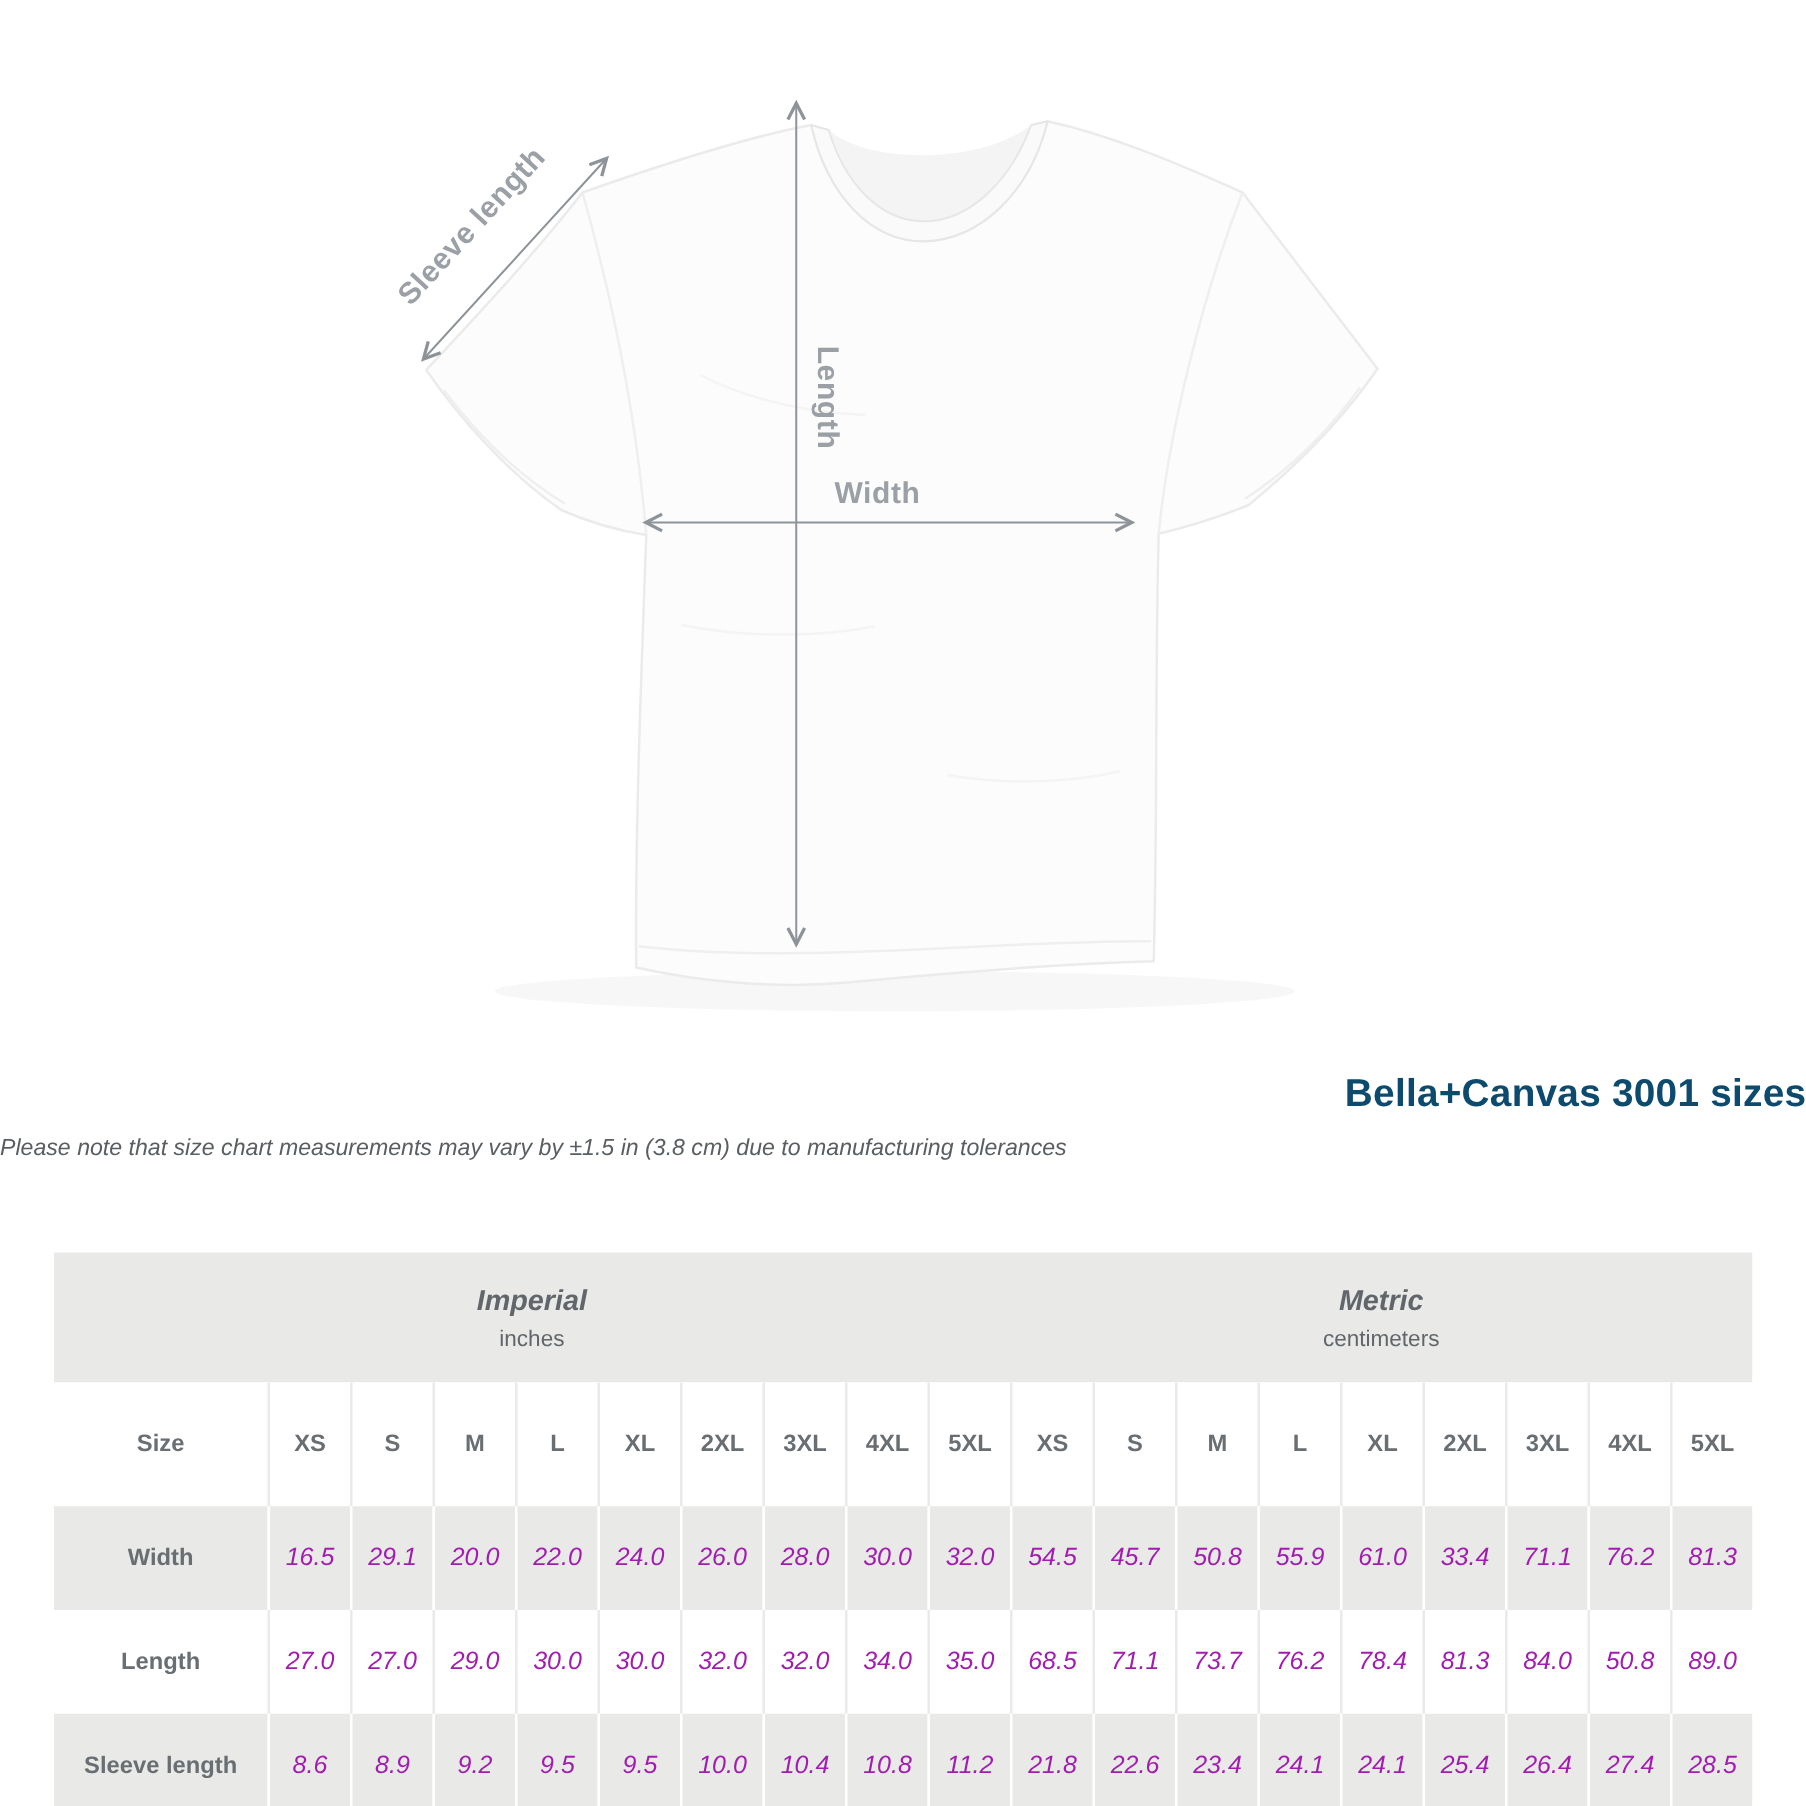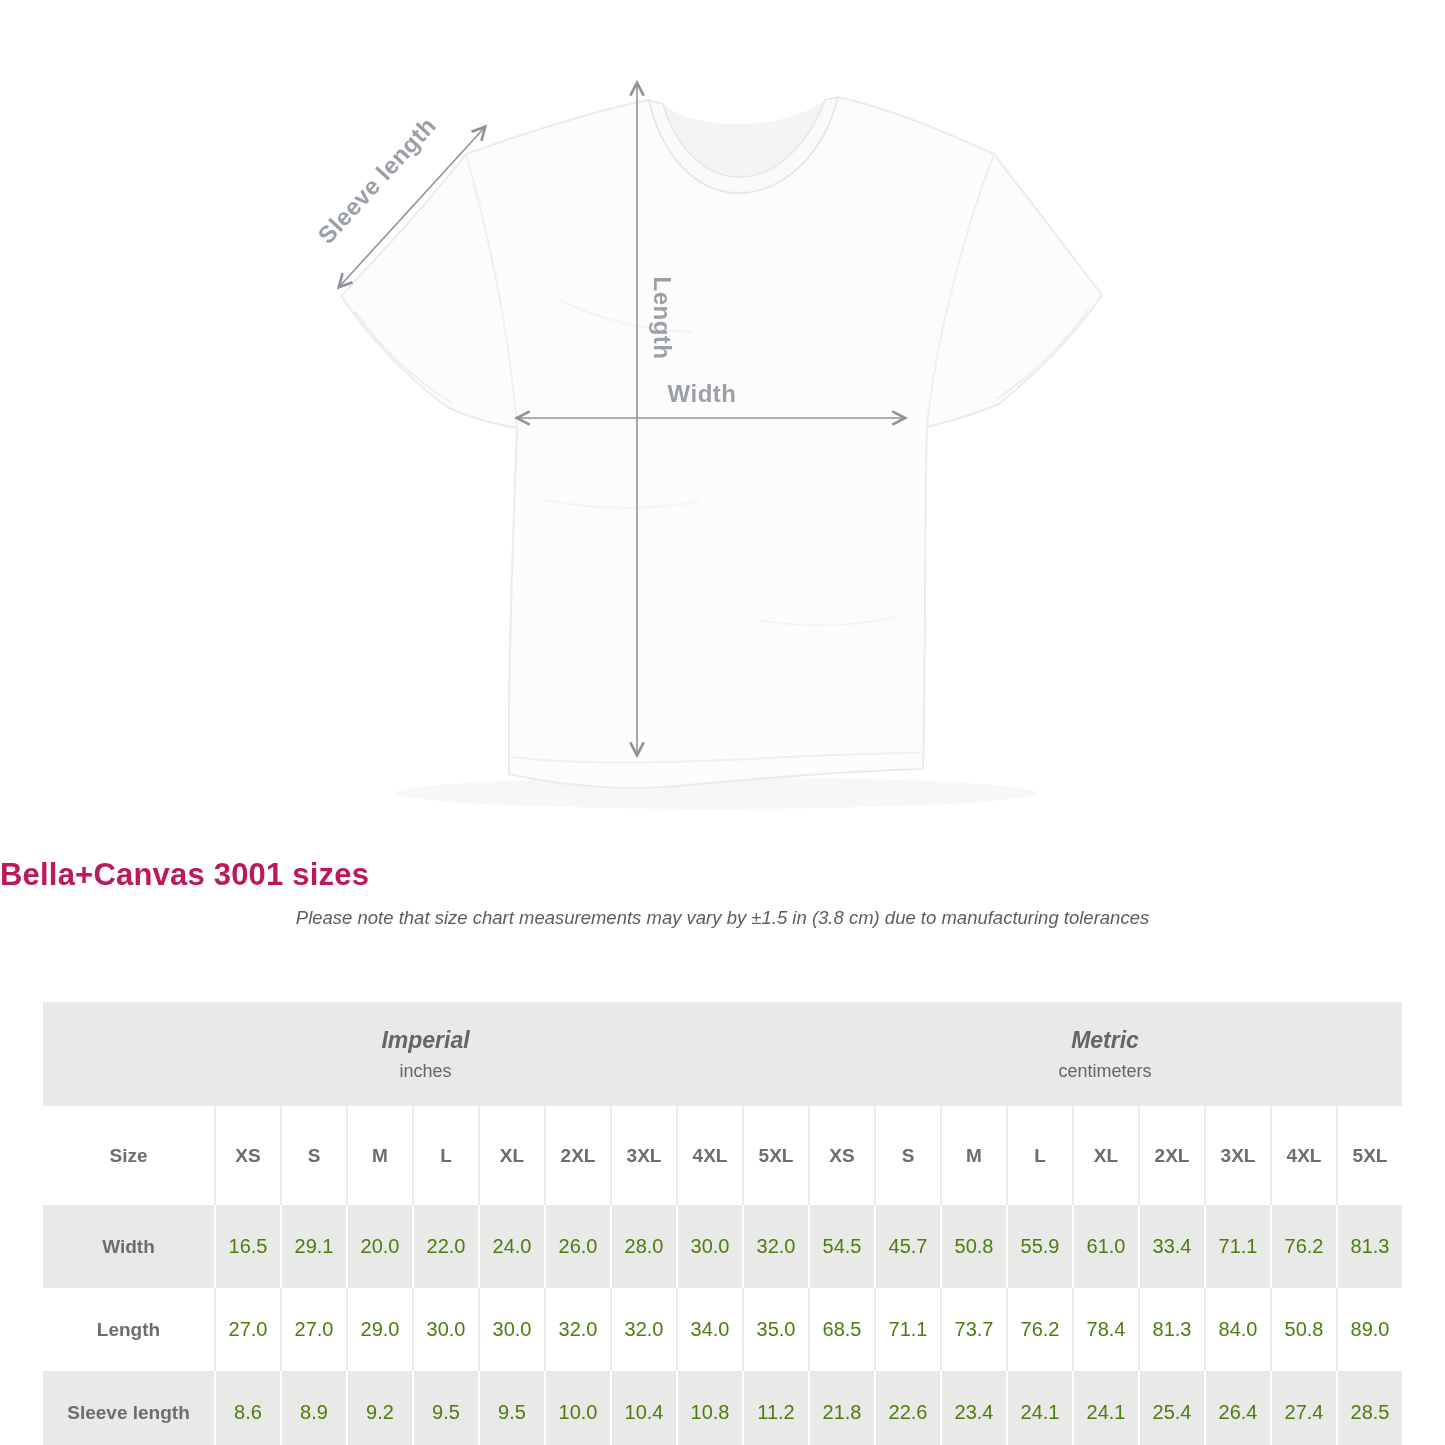--- a/index.html
+++ b/index.html
@@ -5,40 +5,40 @@
   html,body{margin:0;padding:0;background:#ffffff;}
   body{width:1445px;height:1445px;overflow:hidden;
        font-family:"Liberation Sans", sans-serif;color:#3b3f42;}
   .page{width:1445px;height:1445px;position:relative;}
 
   
   .diagram{position:relative;width:1445px;height:830px;}
   .diagram svg{position:absolute;left:0;top:0;}
 
   
-  .title{margin:26px 0 0;text-align:left;font-size:31px;line-height:37px;
-         font-weight:bold;color:#be185d;letter-spacing:.2px;}
-  .subtitle{margin:13px 0 0;text-align:center;font-style:italic;
+  .title{margin:26px 0 0;text-align:right;font-size:31px;line-height:37px;
+         font-weight:bold;color:#0c4a6e;letter-spacing:.2px;}
+  .subtitle{margin:13px 0 0;text-align:left;font-style:italic;
             font-size:18.5px;line-height:24px;color:#595e62;}
 
   
   .table-wrap{width:1359px;margin:28px auto 0;border-radius:12px;overflow:hidden;}
   table{width:100%;border-collapse:separate;border-spacing:0;table-layout:fixed;margin-top:44px;}
   col.c-label{width:171px;}
 
   tr.units-row td{background:#e9e9e8;height:104px;text-align:center;vertical-align:middle;}
   .unit-name{font-size:23px;font-weight:bold;font-style:italic;color:#61666a;}
   .unit-sub{font-size:18px;color:#61666a;margin-top:7px;}
 
   tr.size-row th{height:99px;}
   tbody tr th, tbody tr td{height:83px;}
   th,td{text-align:center;vertical-align:middle;padding:0;}
 
   .rowlabel,.sizecell{font-size:19px;font-weight:bold;color:#696e72;}
-  .val{font-size:20px;font-weight:400;color:#4d7c0f;}
+  .val{font-size:20px;font-weight:400;color:#a21caf;font-style:italic;}
 
   tr.r-white > *{background:#ffffff;}
   tr.r-gray  > *{background:#e9e9e8;}
   tr.r-white > *:not(:first-child){border-left:2px solid #eaeaea;}
   tr.r-gray  > *:not(:first-child){border-left:2px solid #ffffff;}
 </style>
 </head>
 <body>
 
 <div class="page">

